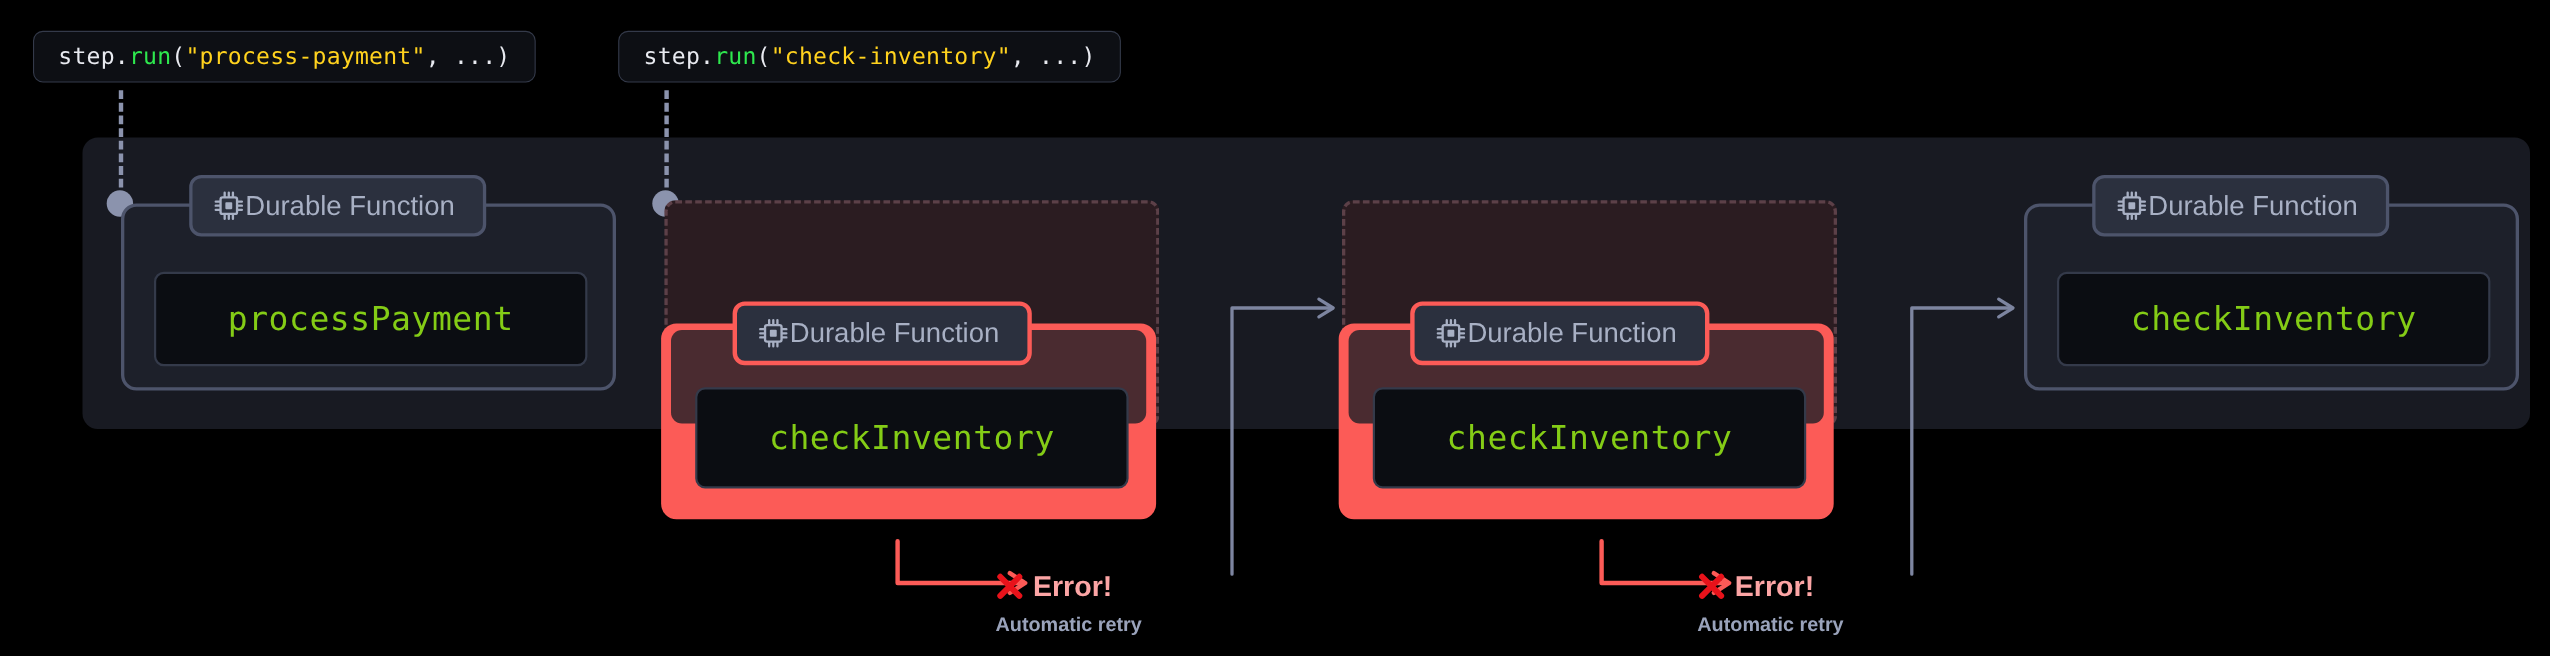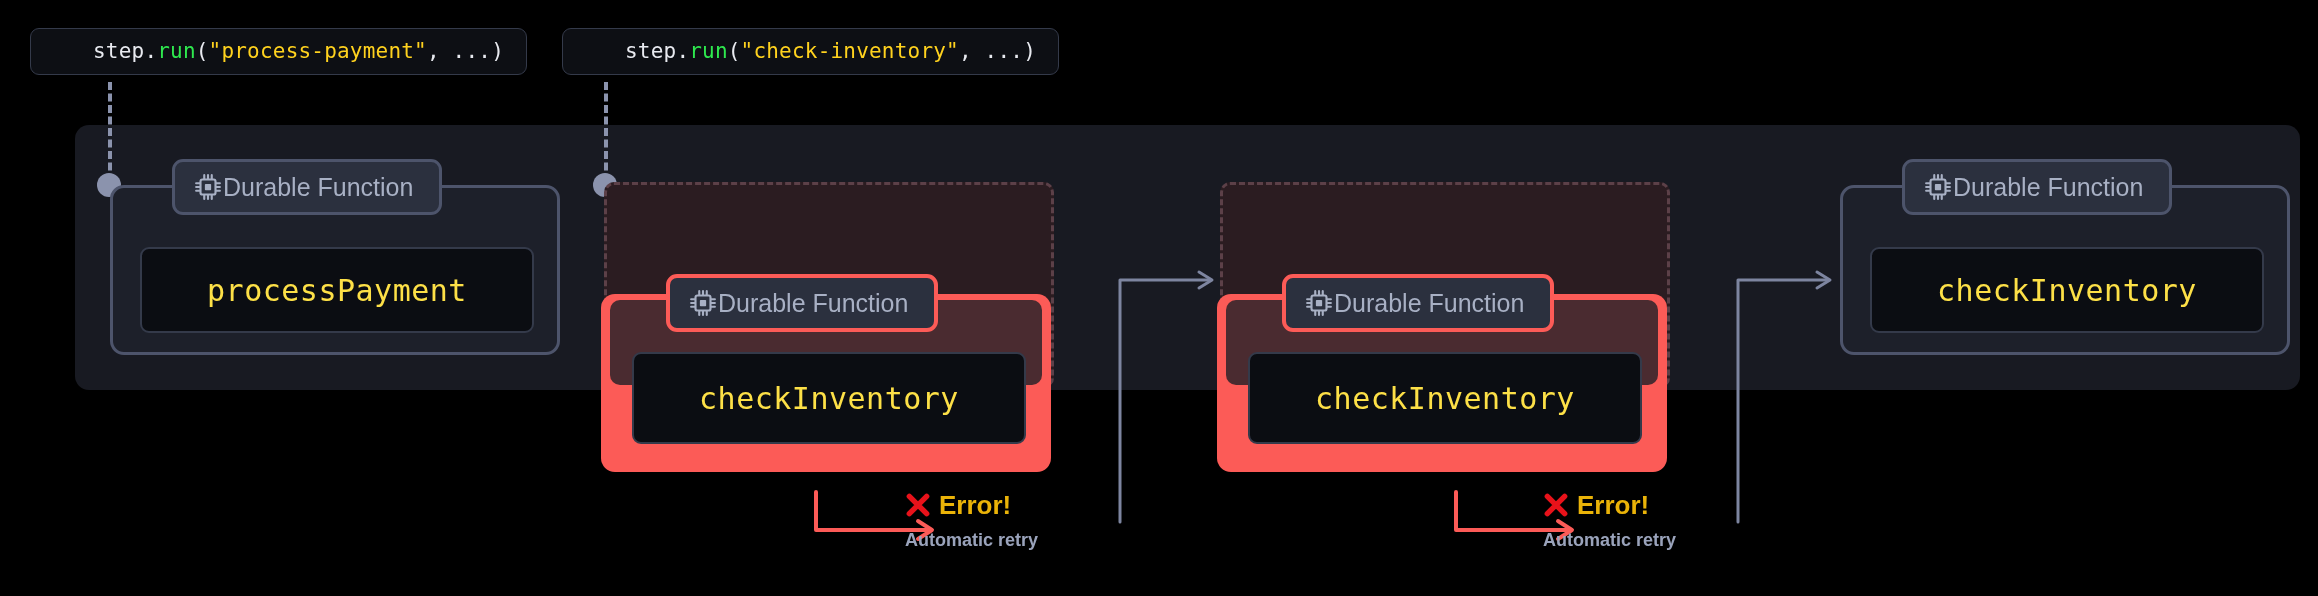--- a/index.html
+++ b/index.html
@@ -16,21 +16,21 @@
     background:#0d0f14;
     border:1.5px solid #343a4a;
     border-radius:9px;
     padding:12px 22px;
     font-family:"DejaVu Sans Mono","Liberation Mono",monospace;
     font-size:21px;
     line-height:1;
     white-space:nowrap;
     letter-spacing:.2px;
   }
-  .tok-plain{color:#e8eaf0;margin-left:40px;}
+  .tok-plain{color:#e8eaf0;}
   .tok-fn{color:#2ee84e;}
   .tok-punc{color:#e8eaf0;}
   .tok-str{color:#ffd21e;}
 
   
   .dash-line{
     position:absolute;width:0;border-left:4px dashed #8b93ad;
   }
   .node-dot{
     position:absolute;width:24px;height:24px;border-radius:50%;
@@ -67,21 +67,21 @@
   }
   .chip-icon{display:block;width:30px;height:30px;}
   .code-panel{
     position:absolute;
     background:#0b0d12;
     border:2px solid #343a4a;
     border-radius:9px;
     display:flex;align-items:center;justify-content:center;
     font-family:"DejaVu Sans Mono","Liberation Mono",monospace;
     font-size:30px;
-    color:#fde047;
+    color:#84cc16;
     letter-spacing:.5px;
     z-index:3;
   }
 
   
   .err-dashed{
     position:absolute;
     border:3px dashed #5c4048;
     background:#2b1c21;
     border-radius:10px;
@@ -98,21 +98,21 @@
   }
   .df-badge.error{
     background:#2b303e;
     border:4px solid #fc5b57;
   }
 
   
   .err-caption{position:absolute;}
   .err-line1{
     display:flex;align-items:center;gap:8px;
-    font-size:26px;font-weight:700;color:#eab308;line-height:1;
+    font-size:26px;font-weight:700;color:#fca5a5;line-height:1;margin-top:28px;
   }
   .x-mark{width:26px;height:26px;display:block;}
   .err-line2{
     margin-top:13px;
     font-size:18px;font-weight:700;color:#9aa3bb;line-height:1;
     white-space:nowrap;
   }
 
   svg.conn{position:absolute;overflow:visible;}
 </style>

